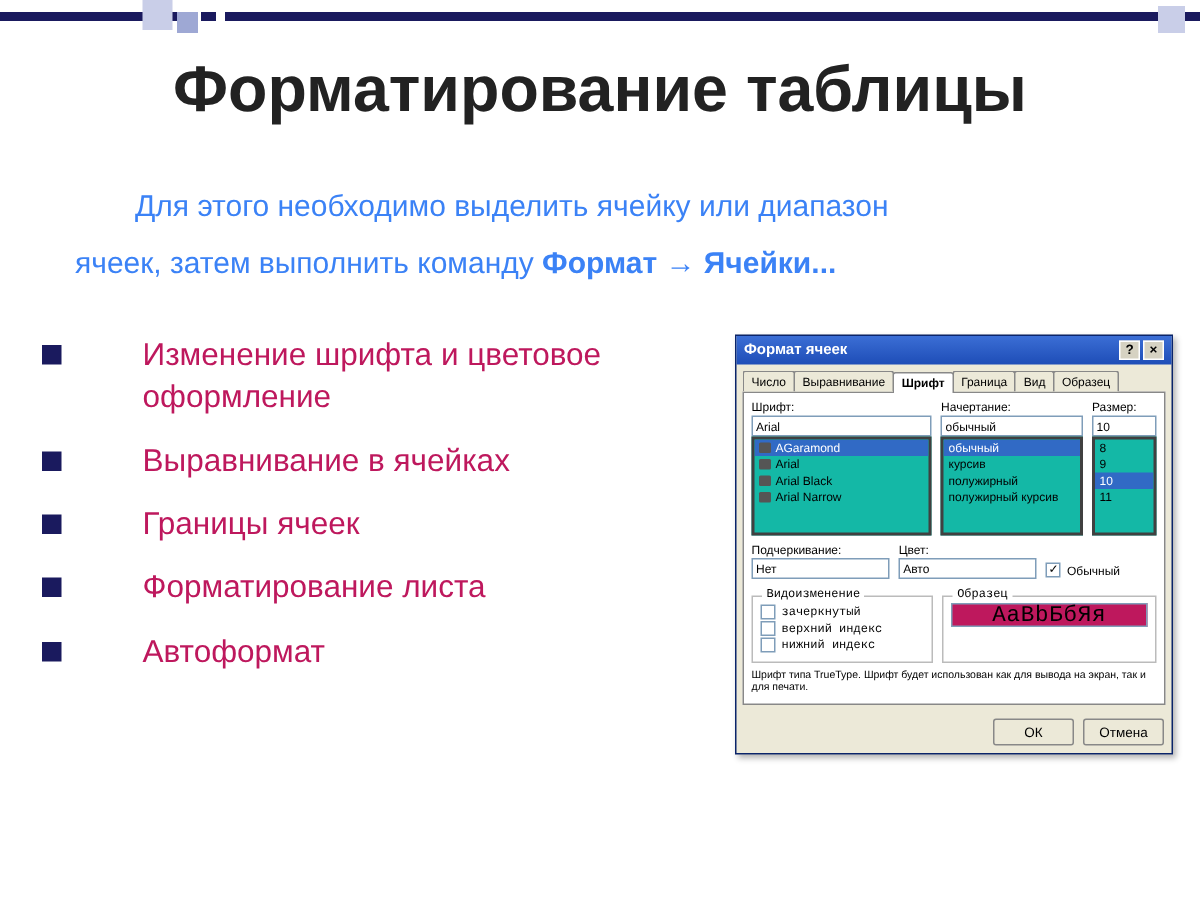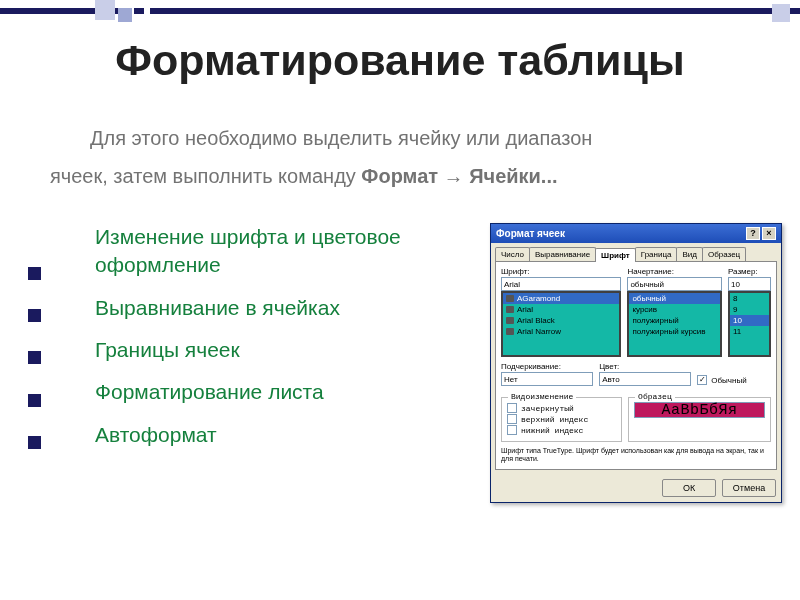--- a/index.html
+++ b/index.html
@@ -5,26 +5,26 @@
   * { margin: 0; padding: 0; box-sizing: border-box; }
   body { width: 800px; height: 600px; font-family: Arial, sans-serif; background: #fff; position: relative; overflow: hidden; }
   .slide-border { position: absolute; top: 0; left: 0; width: 800px; height: 30px; }
   .bar-long { position: absolute; top: 8px; left: 0; width: 130px; height: 6px; background: #1a1a5e; }
   .sq1 { position: absolute; top: 0; left: 95px; width: 20px; height: 20px; background: #c9cee8; }
   .sq2 { position: absolute; top: 8px; left: 118px; width: 14px; height: 14px; background: #9ea8d4; }
   .bar-mid { position: absolute; top: 8px; left: 134px; width: 10px; height: 6px; background: #1a1a5e; }
   .bar-right { position: absolute; top: 8px; left: 150px; width: 650px; height: 6px; background: #1a1a5e; }
   .sq3 { position: absolute; top: 4px; left: 772px; width: 18px; height: 18px; background: #c9cee8; }
   .title { text-align: center; font-size: 43px; font-weight: bold; color: #222; margin-top: 36px; }
-  .intro { font-size: 20px; color: #737373; margin: 34px 50px 0 50px; line-height: 1.9; text-align: left; }
+  .intro { font-size: 20px; color: #3b82f6; margin: 34px 50px 0 50px; line-height: 1.9; text-align: left; }
   .intro .indent { margin-left: 40px; }
   .intro b { font-weight: bold; }
   .content-row { display: flex; margin-top: 28px; padding: 0 10px 0 28px; }
   .bullets { flex: 1; }
-  .bullets li { list-style: none; display: flex; align-items: flex-end; font-size: 21px; color: #15803d; margin-bottom: 14px; line-height: 1.35; }
+  .bullets li { list-style: none; display: flex; align-items: flex-start; font-size: 21px; color: #be185d; margin-bottom: 14px; line-height: 1.35; }
   .bullets li .sq { width: 13px; height: 13px; background: #1a1a5e; margin-top: 7px; margin-right: 26px; flex-shrink: 0; }
   .bullets li .txt { padding-left: 28px; }
   .dialog-wrap { width: 300px; flex-shrink: 0; }
   .dialog { width: 292px; border: 1px solid #0a246a; background: #ece9d8; font-family: Tahoma, Arial, sans-serif; font-size: 9px; color: #000; box-shadow: 2px 2px 4px rgba(0,0,0,0.3); }
   .titlebar { background: linear-gradient(#3b6ed5,#1e4db7); color: #fff; padding: 3px 5px; font-weight: bold; display: flex; justify-content: space-between; align-items: center; font-size: 10px; }
   .titlebar .btns { display: flex; gap: 2px; }
   .titlebar .xb { width: 14px; height: 13px; background: #d6d2c2; border: 1px solid #fff; color: #000; text-align: center; line-height: 11px; font-size: 9px; }
   .tabs { display: flex; padding: 4px 4px 0 4px; gap: 0; }
   .tab { padding: 2px 5px; border: 1px solid #888; border-bottom: none; background: #ece9d8; font-size: 8px; border-radius: 2px 2px 0 0; margin-right: -1px; }
   .tab.active { background: #fff; font-weight: bold; position: relative; top: 1px; }

